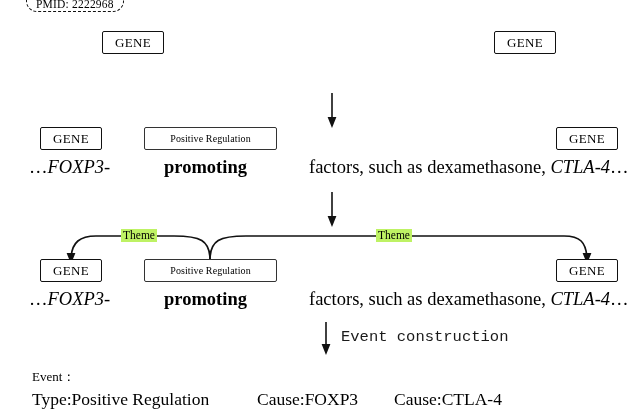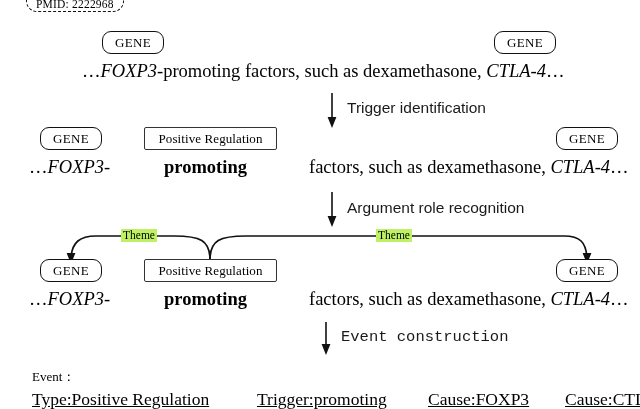--- a/index.html
+++ b/index.html
@@ -52,34 +52,34 @@
     position: absolute;
     box-sizing: border-box;
     display: flex;
     align-items: center;
     justify-content: center;
     background: #ffffff;
     white-space: nowrap;
   }
   .tag.gene {
     border: 1.5px solid #111;
-    border-radius: 9px;
+    border-radius: 2px;
     height: 23px;
     width: 62px;
     font-family: "Liberation Serif", serif;
     font-size: 13px;
     letter-spacing: .3px;
   }
   .tag.regulation {
     border: 1.5px solid #333;
     border-radius: 2px;
     height: 23px;
     width: 133px;
     font-family: "Liberation Serif", serif;
-    font-size: 13px;
+    font-size: 10px;
     letter-spacing: .1px;
   }
 
   
   .sent {
     position: absolute;
     font-family: "Liberation Serif", serif;
     font-size: 18.5px;
     line-height: 22px;
     white-space: nowrap;
@@ -130,47 +130,43 @@
   }
   .event-fields {
     position: absolute;
     display: flex;
     align-items: baseline;
     white-space: nowrap;
     font-family: "Liberation Serif", serif;
     font-size: 17.5px;
     line-height: 21px;
   }
-  .ev-f { display: inline-block; text-decoration: underline; }
+  .ev-f { display: inline-block; }
 </style>
 </head>
 <body>
 
 <div class="canvas">
 
   <div class="pmid-box">
     <span class="pmid-text">PMID: 2222968</span>
   </div>
 
   <div class="tag gene" style="left:78px; top:31px;">
     <span>GENE</span>
   </div>
   <div class="tag gene" style="left:470px; top:31px;">
     <span>GENE</span>
   </div>
 
-  <div class="sent" style="left:58px; top:60px;">
-    <span>…</span><span class="it">FOXP3</span><span>-promoting factors, such as dexamethasone, </span><span class="it">CTLA-4</span><span>…</span>
-  </div>
 
   <svg class="arrow-svg" style="left:301px; top:93px;" width="14" height="36" viewBox="0 0 14 36">
     <line x1="7" y1="0" x2="7" y2="27" stroke="#111" stroke-width="1.6"></line>
     <polygon points="7,35 2.6,24 11.4,24" fill="#111"></polygon>
   </svg>
-  <div class="step-label" style="left:323px; top:99px;">Trigger identification</div>
 
   <div class="tag gene" style="left:16px; top:127px;">
     <span>GENE</span>
   </div>
   <div class="tag regulation" style="left:120px; top:127px;">
     <span>Positive Regulation</span>
   </div>
   <div class="tag gene" style="left:532px; top:127px;">
     <span>GENE</span>
   </div>
@@ -180,21 +176,20 @@
   </div>
   <div class="sent bold" style="left:140px; top:156px;">promoting</div>
   <div class="sent" style="left:285px; top:156px;">
     <span>factors, such as dexamethasone, </span><span class="it">CTLA-4</span><span>…</span>
   </div>
 
   <svg class="arrow-svg" style="left:301px; top:192px;" width="14" height="36" viewBox="0 0 14 36">
     <line x1="7" y1="0" x2="7" y2="27" stroke="#111" stroke-width="1.6"></line>
     <polygon points="7,35 2.6,24 11.4,24" fill="#111"></polygon>
   </svg>
-  <div class="step-label" style="left:323px; top:199px;">Argument role recognition</div>
 
   <svg class="arcs" viewBox="0 0 640 46" width="640" height="46">
 
     <path d="M186,32 C186,12 176,8 150,8 L72,8 C56,8 48,14 47,30" fill="none" stroke="#111" stroke-width="1.7"></path>
     <polygon points="47,36 42.6,25 51.4,25" fill="#111"></polygon>
 
     <path d="M186,32 C186,12 196,8 222,8 L540,8 C556,8 562,14 563,30" fill="none" stroke="#111" stroke-width="1.7"></path>
     <polygon points="563,36 558.6,25 567.4,25" fill="#111"></polygon>
   </svg>
   <div class="arc-label" style="left:97px; top:229px;">Theme</div>
@@ -221,18 +216,17 @@
   <svg class="arrow-svg" style="left:295px; top:322px;" width="14" height="34" viewBox="0 0 14 34">
     <line x1="7" y1="0" x2="7" y2="25" stroke="#111" stroke-width="1.6"></line>
     <polygon points="7,33 2.6,22 11.4,22" fill="#111"></polygon>
   </svg>
   <div class="step-label" style="left:317px; top:328px;font-family:Liberation Mono, monospace;">Event construction</div>
 
   <div class="event-line" style="left:8px; top:366px;">Event：</div>
 
   <div class="event-fields" style="left:8px; top:389px;">
     <span class="ev-f" style="width:225px;">Type:Positive Regulation</span>
-    <span class="ev-f" style="width:171px;">Trigger:promoting</span>
     <span class="ev-f" style="width:137px;">Cause:FOXP3</span>
     <span class="ev-f">Cause:CTLA-4</span>
   </div>
 
 </div>
 
 </body></html>

